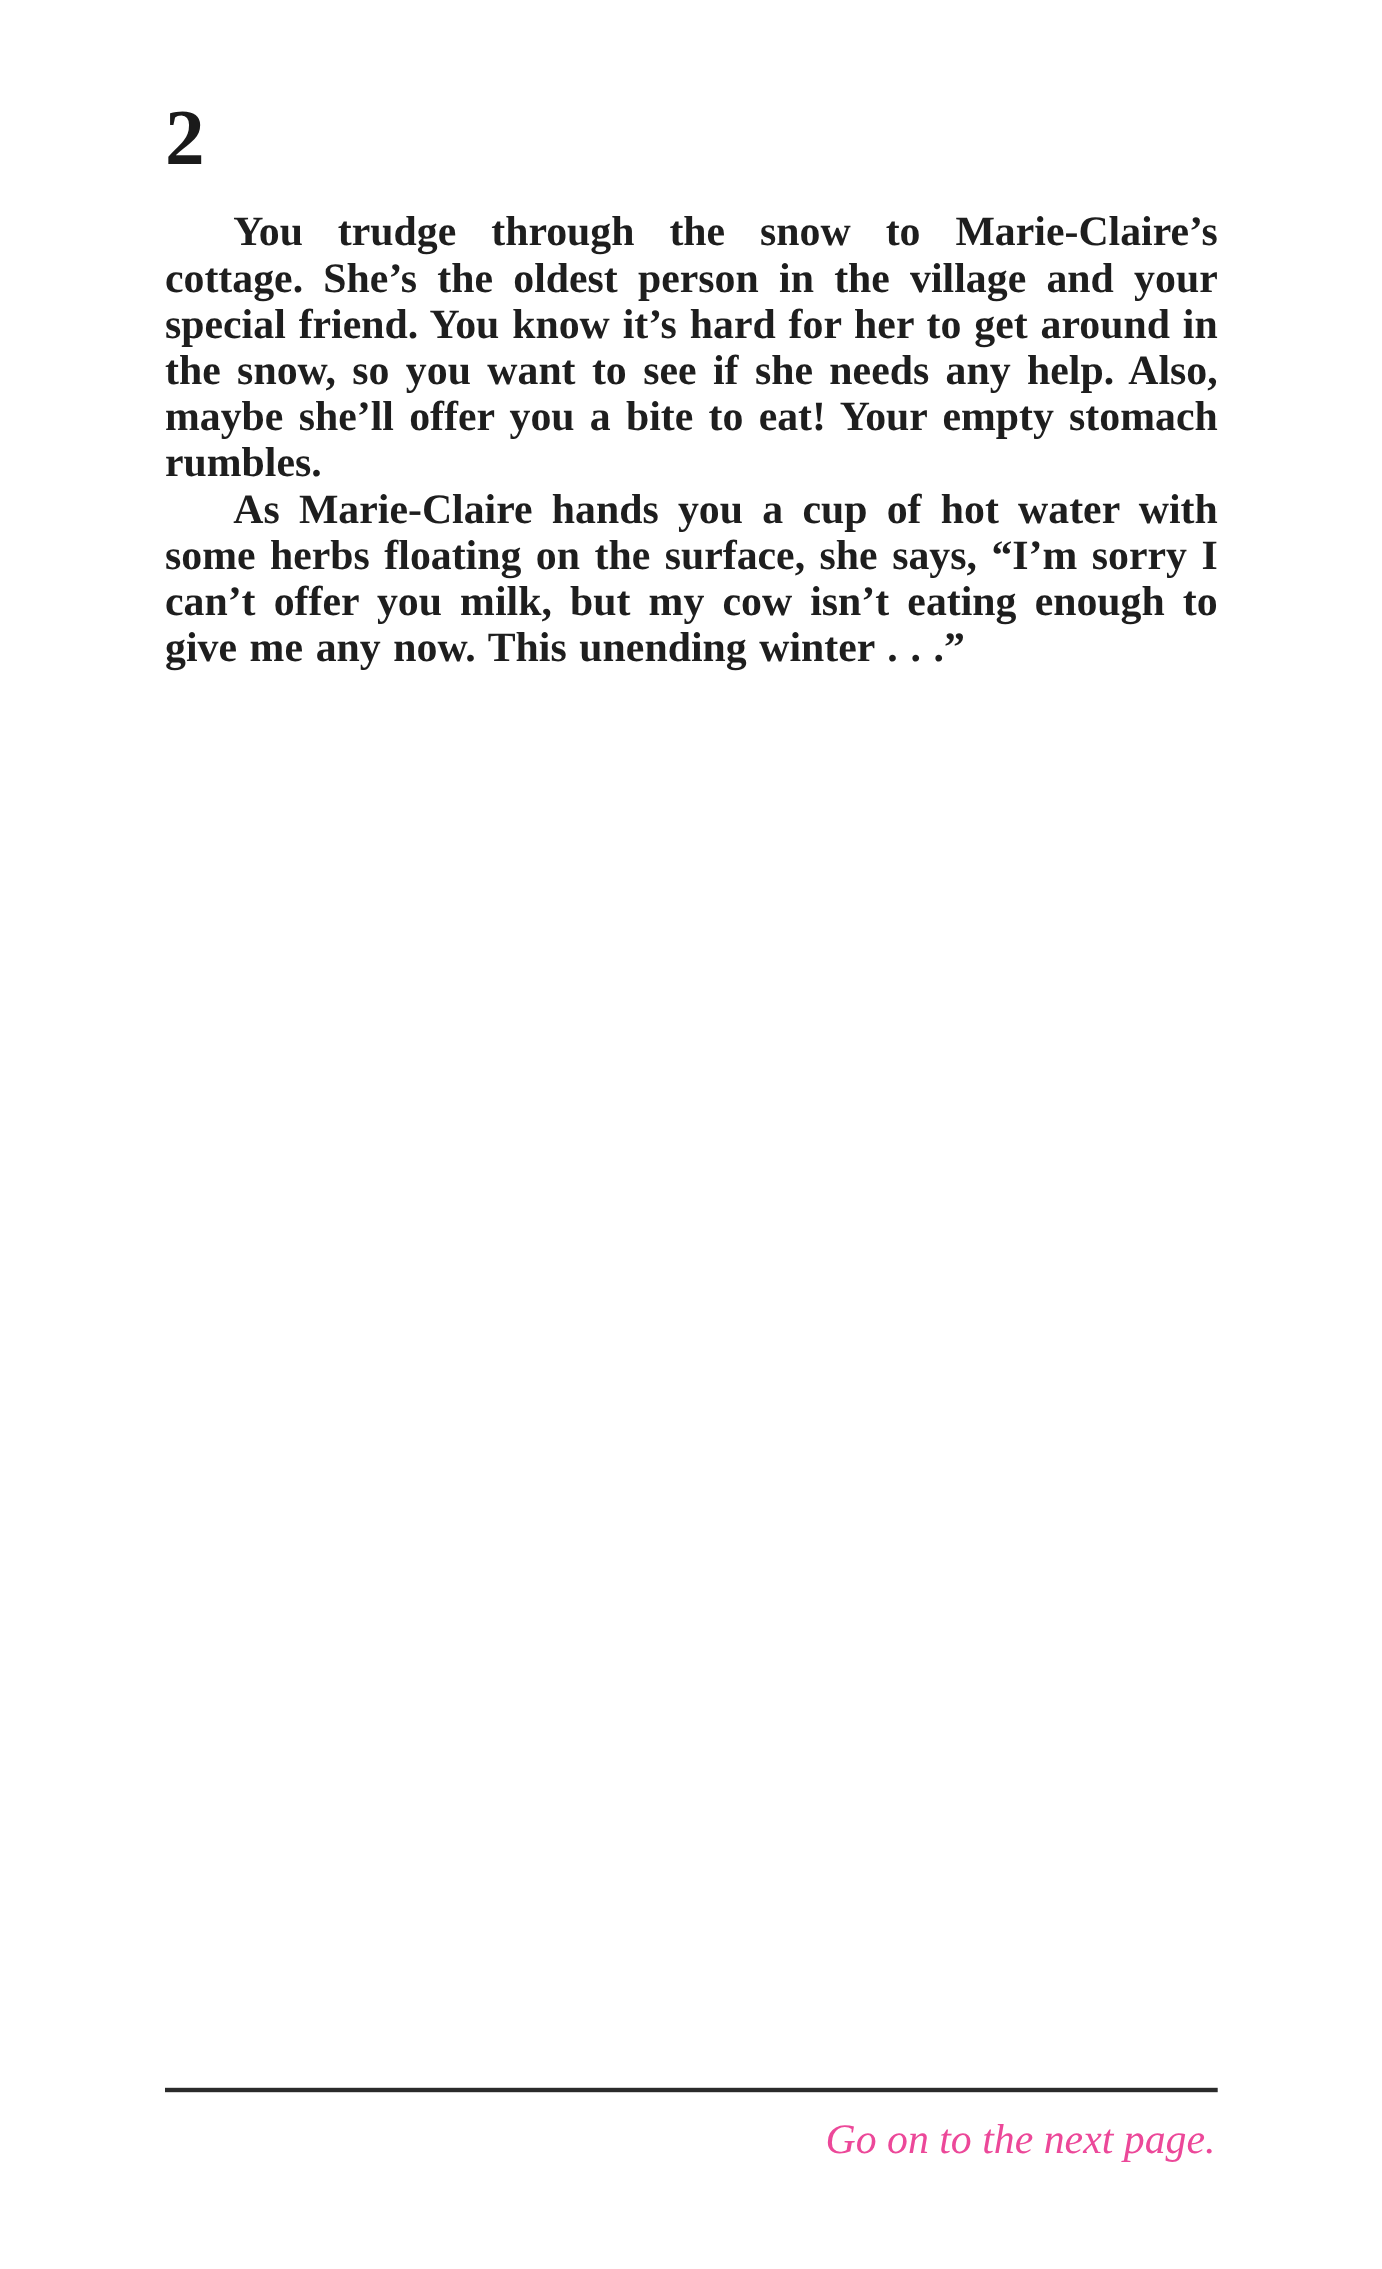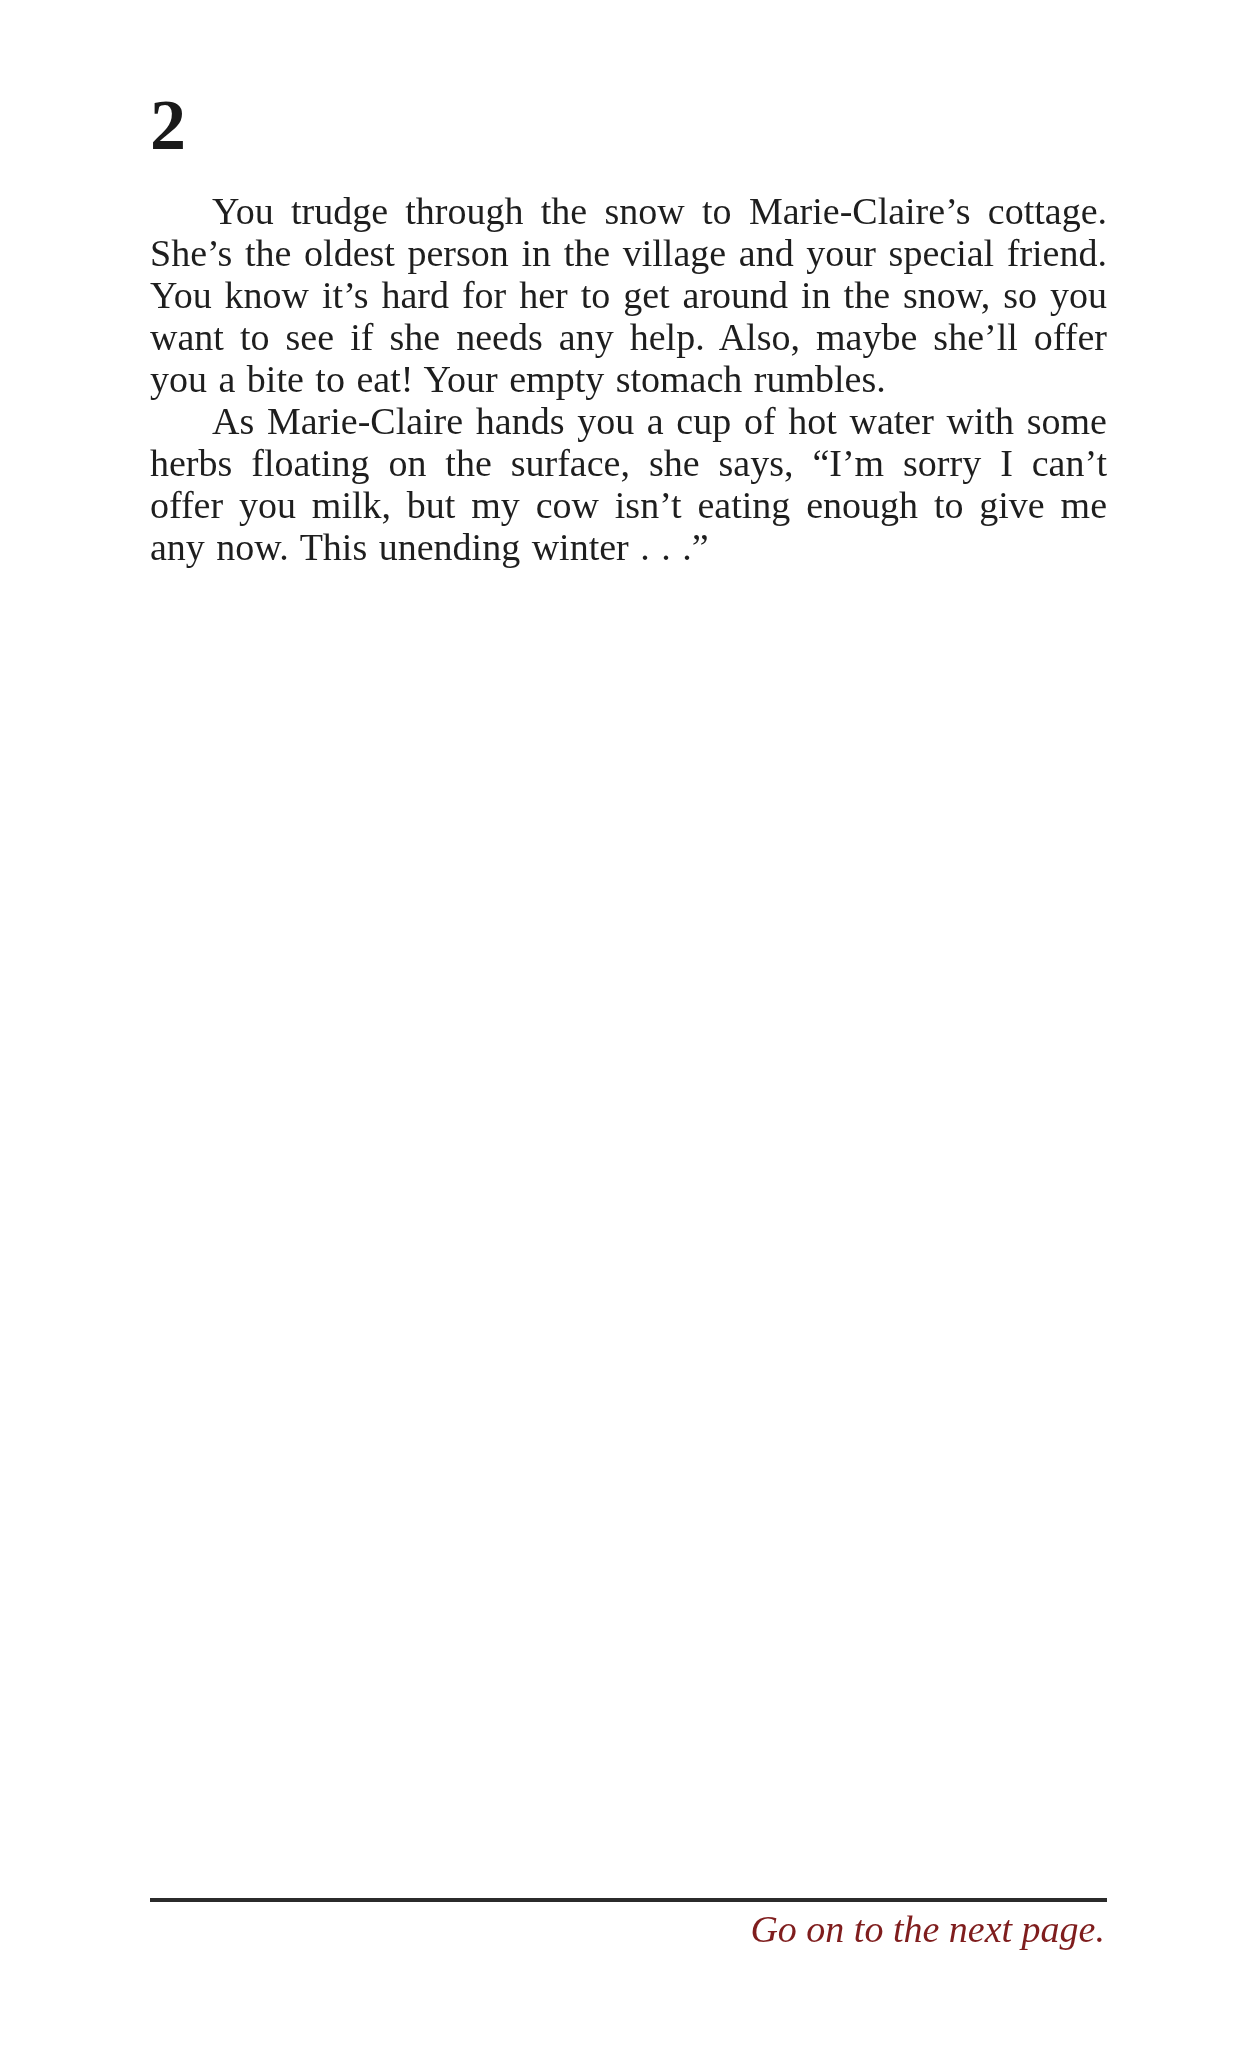--- a/index.html
+++ b/index.html
@@ -31,40 +31,41 @@
     color: #1a1a1a;
   }
   .story p {
     margin: 0;
     font-size: 38px;
     line-height: 42px;
     text-align: justify;
     text-indent: 62px;
     color: #1e1e1e;
     word-spacing: 2px;
+    font-weight: bold;
   }
   .footer {
     position: absolute;
     left: 150px;
     top: 1898px;
     width: 957px;
   }
   .footer-divider {
     height: 0;
     border: 0;
     border-top: 4px solid #2b2b2b;
     margin: 0;
   }
   .footer-instruction {
-    margin: 6px 2px 0 0;
+    margin: 22px 2px 0 0;
     font-size: 38px;
     line-height: 42px;
     font-style: italic;
     text-align: right;
-    color: #7f1d1d;
+    color: #ec4899;
   }
 </style>
 </head>
 <body>
 
 <div class="page">
   <div class="content">
     <h1 class="chapter-number">2</h1>
     <div class="story">
       <p>You trudge through the snow to Marie-Claire’s cottage. She’s the oldest person in the village and your special friend. You know it’s hard for her to get around in the snow, so you want to see if she needs any help. Also, maybe she’ll offer you a bite to eat! Your empty stomach rumbles.</p>

